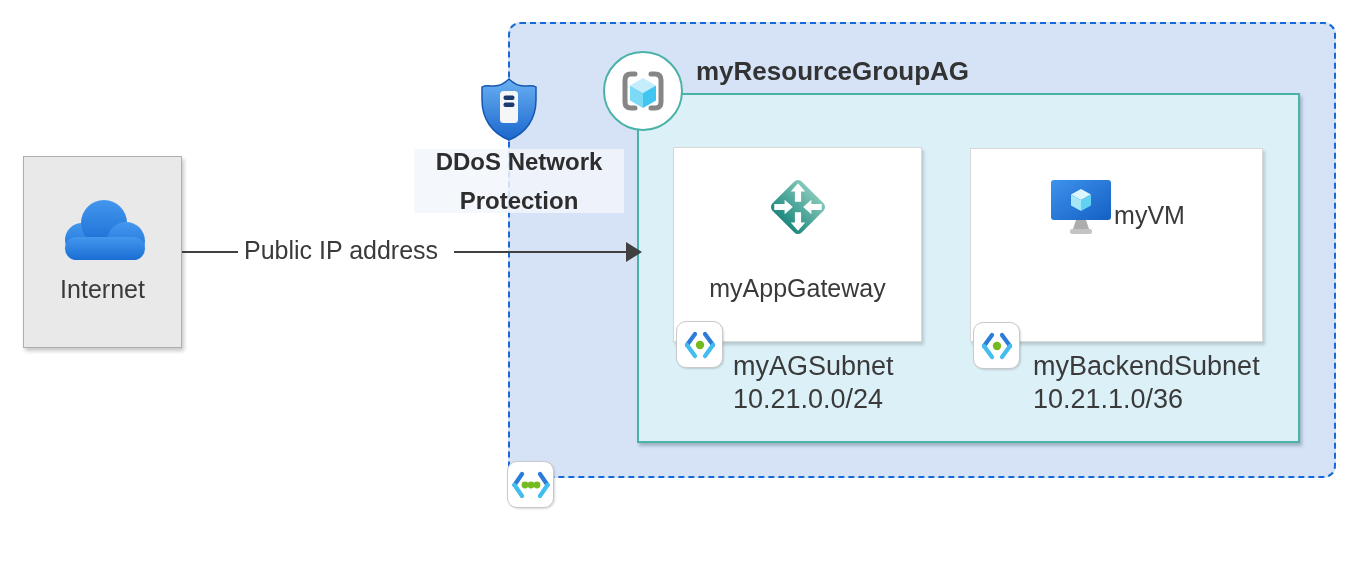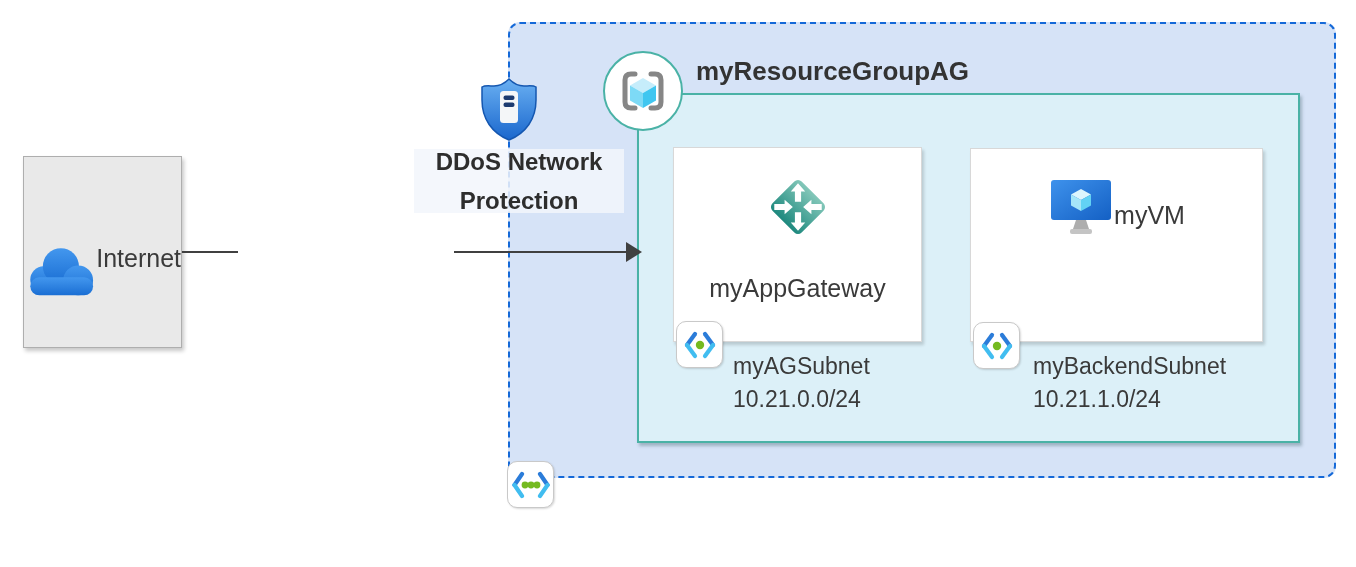--- a/index.html
+++ b/index.html
@@ -13,21 +13,21 @@
 
   
   .rg-box{position:absolute;left:637px;top:93px;width:663px;height:350px;
     background:var(--rg_fill);border:2px solid var(--rg_border);
     box-sizing:border-box;box-shadow:2px 3px 3px rgba(90,120,130,.45);}
 
   
   .internet-box{position:absolute;left:23px;top:156px;width:159px;height:192px;
     background:var(--internet_fill);border:1px solid #aeaeae;box-sizing:border-box;
     box-shadow:2px 3px 4px rgba(0,0,0,.22);
-    display:flex;flex-direction:row;align-items:center;}
+    display:flex;flex-direction:column;align-items:center;}
   .internet-box svg{margin-top:38px;}
   .internet-label{margin-top:12px;font-size:25px;}
 
   
   .arrow-line{position:absolute;top:251px;height:2px;background:var(--arrow);z-index:3;}
   .seg1{left:182px;width:56px;}
   .seg2{left:454px;width:172px;}
   .arrow-head{position:absolute;left:626px;top:242px;width:0;height:0;z-index:3;
     border-left:16px solid var(--arrow);
     border-top:10px solid transparent;border-bottom:10px solid transparent;}
@@ -60,21 +60,21 @@
 
   
   .net-badge{position:absolute;width:47px;height:47px;background:#fff;
     border:1px solid #c9c9c9;border-radius:10px;box-sizing:border-box;
     display:flex;align-items:center;justify-content:center;
     box-shadow:1px 1px 2px rgba(0,0,0,.15);z-index:4;}
   .badge-subnet1{left:676px;top:321px;}
   .badge-subnet2{left:973px;top:322px;}
   .badge-vnet{left:507px;top:461px;}
 
-  .net-label{position:absolute;font-size:23px;line-height:33px;color:var(--text);}
+  .net-label{position:absolute;font-size:27px;line-height:33px;color:var(--text);}
   .label-subnet1{left:733px;top:350px;}
   .label-subnet2{left:1033px;top:350px;}
   .label-vnet{left:575px;top:490px;}
 </style>
 </head>
 <body>
 
 <div class="stage">
 
   <div class="vnet-box"></div>
@@ -93,20 +93,21 @@
         <circle cx="25" cy="45" r="17"></circle>
         <circle cx="47" cy="28" r="23"></circle>
         <circle cx="69" cy="46" r="19"></circle>
         <rect x="8" y="42" width="80" height="23" rx="11.5"></rect>
       </g>
     </svg>
     <div class="internet-label">Internet</div>
   </div>
 
   <div class="arrow-line seg1"></div>
+  <div class="conn-label">Public IP address</div>
   <div class="arrow-line seg2"></div>
   <div class="arrow-head"></div>
 
   <svg class="shield" width="64" height="68" viewBox="0 0 64 68">
     <defs>
       <linearGradient id="shieldG" x1="0" y1="0" x2="0" y2="1">
         <stop offset="0" stop-color="#6ab0f2"></stop>
           <stop offset="1" stop-color="#1a67cd"></stop>
       </linearGradient>
     </defs>
@@ -191,21 +192,21 @@
         <path d="M12 6 L4 17" stroke="#2b7cd9"></path>
           <path d="M4 17 L12 28" stroke="#41bdf0"></path>
         <path d="M22 6 L30 17" stroke="#2b7cd9"></path>
           <path d="M30 17 L22 28" stroke="#41bdf0"></path>
       </g>
       <circle cx="17" cy="17" r="4.2" fill="#74ba20"></circle>
     </svg>
   </div>
   <div class="net-label label-subnet2">
     <div>myBackendSubnet</div>
-    <div>10.21.1.0/24</div>
+    <div>10.21.1.0/36</div>
   </div>
 
   <div class="net-badge badge-vnet">
     <svg width="38" height="34" viewBox="0 0 38 34">
       <g stroke-width="4.2" fill="none" stroke-linecap="round">
         <path d="M10 6 L2.5 17" stroke="#2b7cd9"></path>
           <path d="M2.5 17 L10 28" stroke="#41bdf0"></path>
         <path d="M28 6 L35.5 17" stroke="#2b7cd9"></path>
           <path d="M35.5 17 L28 28" stroke="#41bdf0"></path>
       </g>

